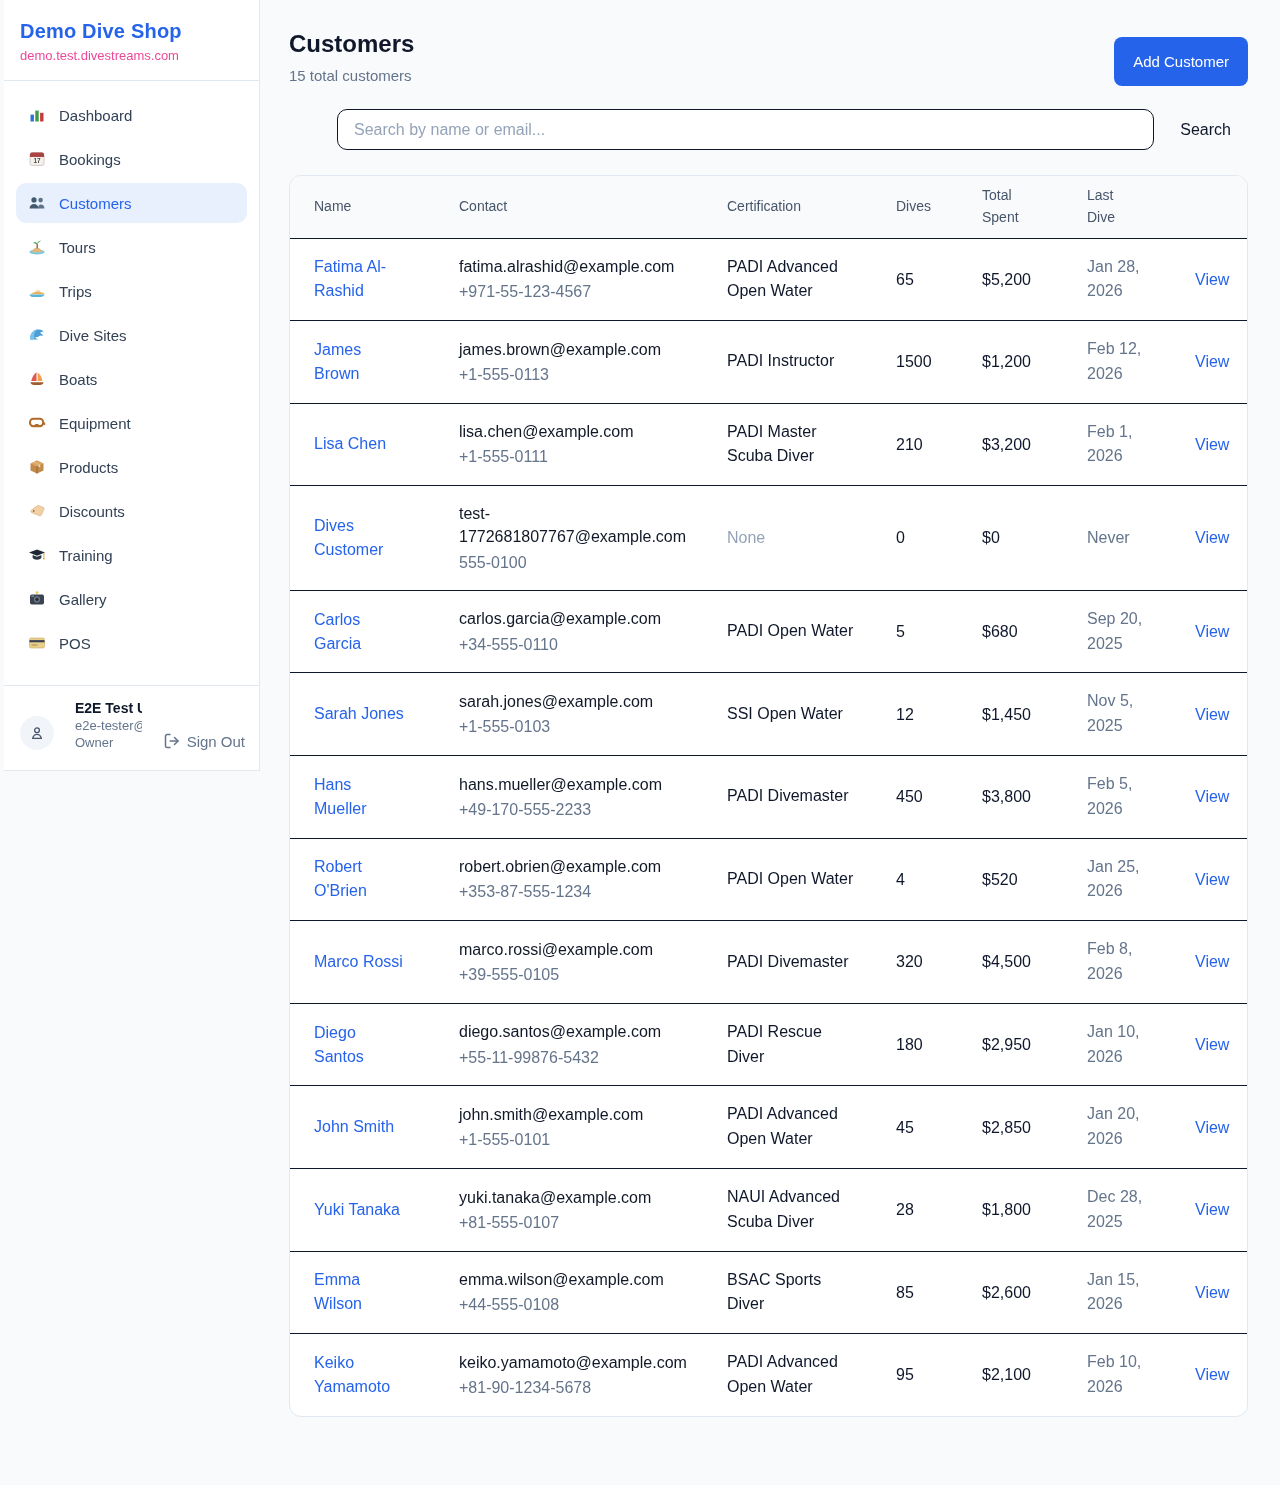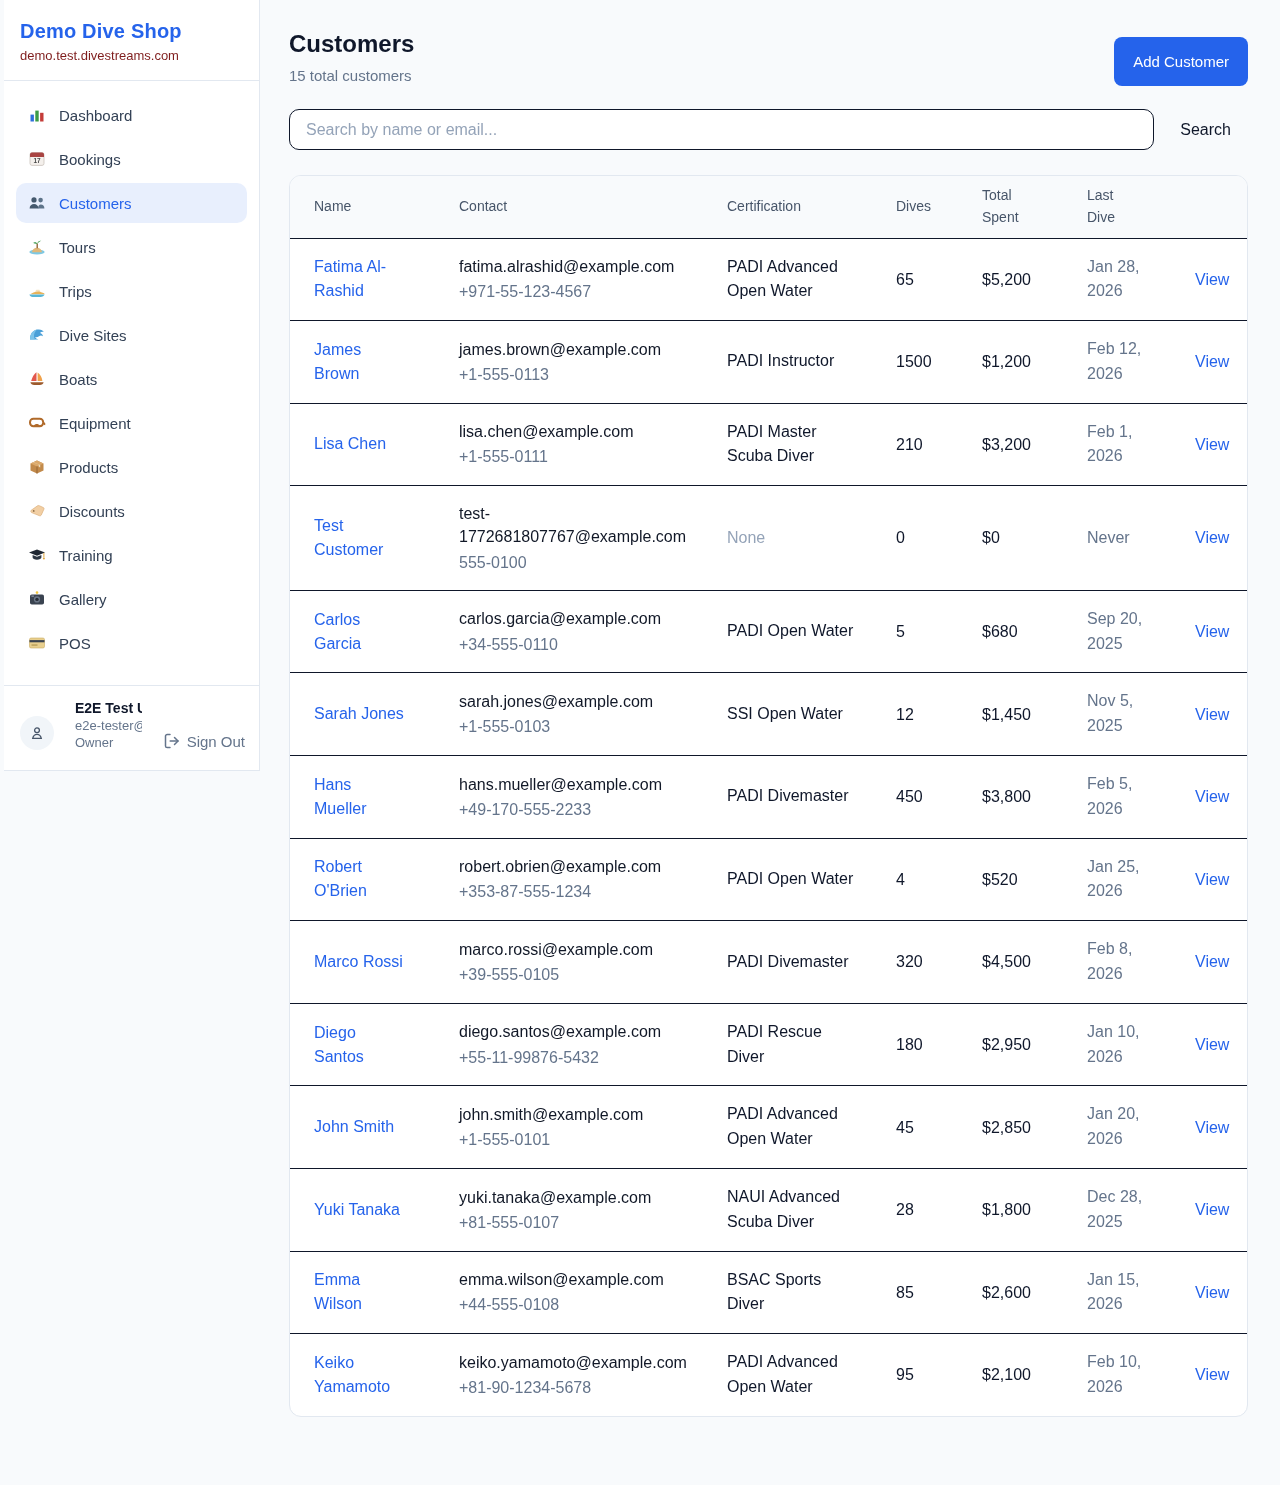--- a/index.html
+++ b/index.html
@@ -14,21 +14,21 @@
   
   .sidebar {
     position:absolute; left:4px; top:0; width:256px;
     background:#ffffff;
     border-right:1px solid #e2e8f0;
     border-bottom:1px solid #e2e8f0;
     padding-bottom:4px;
   }
   .sidebar-header { padding:20px 20px 17px 16px; border-bottom:1px solid #e2e8f0; }
   .shop-name { font-size:20px; font-weight:700; color:#2563eb; letter-spacing:.2px; }
-  .shop-domain { font-size:13px; color:#7f1d1d; margin-top:5px; }
+  .shop-domain { font-size:13px; color:#ec4899; margin-top:5px; }
   .nav { padding:14px 12px 10px 12px; }
   .nav-item {
     display:flex; align-items:center; gap:13px;
     height:40px; padding:0 12px; margin-bottom:4px;
     border-radius:10px; cursor:pointer;
     font-size:15px; color:#334155;
   }
   .nav-item.active { background:#e8effd; color:#2563eb; font-weight:500; }
   .nav-icon { width:18px; height:18px; flex:0 0 18px; display:inline-flex; }
   .nav-icon svg { width:18px; height:18px; }
@@ -53,21 +53,21 @@
   
   .main { margin-left:256px; padding:30px 32px 24px 33px; }
   .main-header { display:flex; justify-content:space-between; align-items:flex-start; }
   .page-title { font-size:24px; font-weight:700; color:#0f172a; }
   .page-subtitle { font-size:15px; color:#64748b; margin-top:9px; }
   .add-btn {
     background:#2563eb; color:#ffffff; border:none; cursor:pointer;
     font-family:inherit; font-size:15px; font-weight:500;
     height:49px; padding:0 19px; border-radius:8px; margin-top:7px;
   }
-  .search-row { display:flex; align-items:center; margin-top:23px; }
+  .search-row { display:flex; align-items:center; margin-top:23px;margin-left:48px; }
   .search-input {
     flex:1; height:41px; border:1.5px solid #0f172a; border-radius:10px;
     padding:0 16px; font-family:inherit; font-size:16px; color:#0f172a;
     background:#ffffff; outline:none;
   }
   .search-input::placeholder { color:#94a3b8; }
   .search-btn {
     background:transparent; border:none; cursor:pointer;
     font-family:inherit; font-size:16px; font-weight:500; color:#0f172a;
     margin-left:26px; padding:0; margin-right:17px;
@@ -347,21 +347,21 @@
               <div class="email">lisa.chen@example.com</div>
               <div class="phone">+1-555-0111</div>
             </td>
             <td class="c-cert"><span class="cert">PADI Master Scuba Diver</span></td>
             <td class="c-dives">210</td>
             <td class="c-spent">$3,200</td>
             <td class="c-last"><span>Feb 1, 2026</span></td>
             <td class="c-action"><a class="view-link">View</a></td>
           </tr>
           <tr>
-            <td class="c-name"><a class="name-link">Test Customer</a></td>
+            <td class="c-name"><a class="name-link">Dives Customer</a></td>
             <td class="c-contact">
               <div class="email">test-1772681807767@example.com</div>
               <div class="phone">555-0100</div>
             </td>
             <td class="c-cert"><span class="cert muted">None</span></td>
             <td class="c-dives">0</td>
             <td class="c-spent">$0</td>
             <td class="c-last"><span>Never</span></td>
             <td class="c-action"><a class="view-link">View</a></td>
           </tr>

